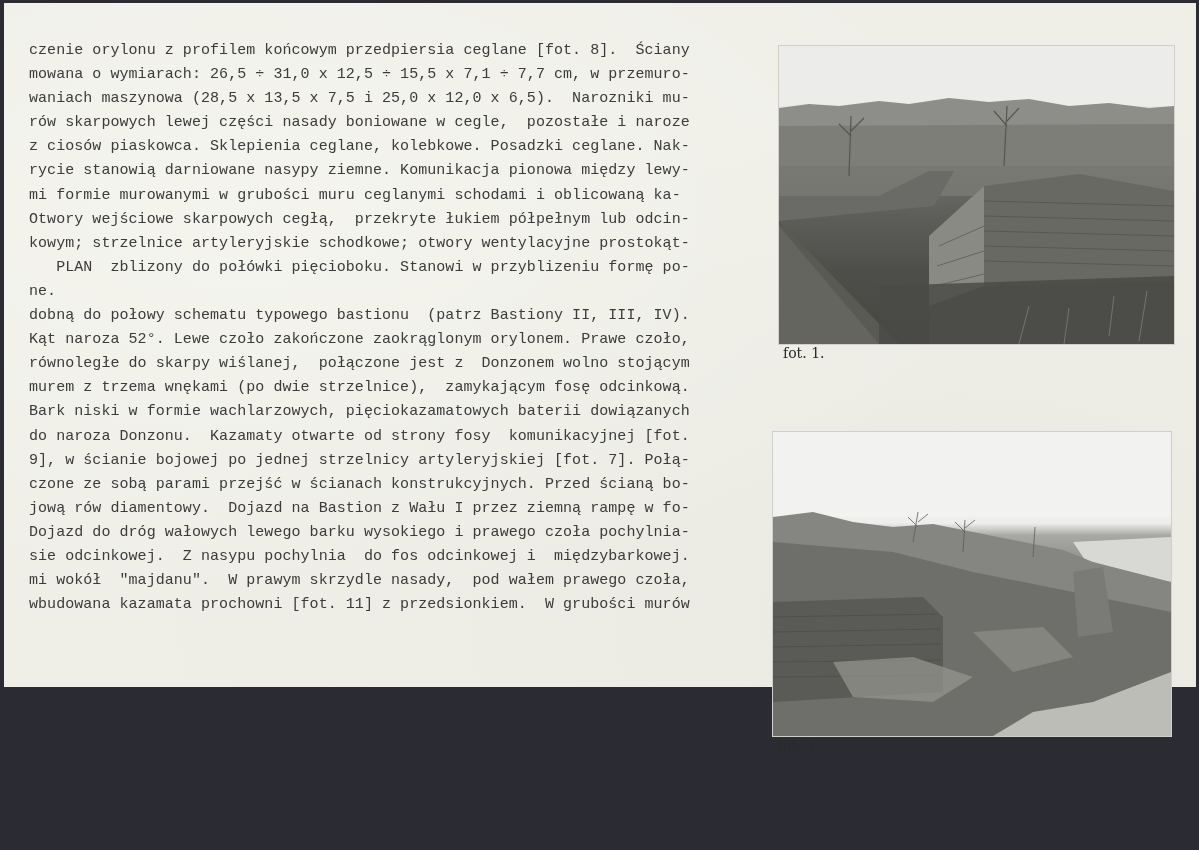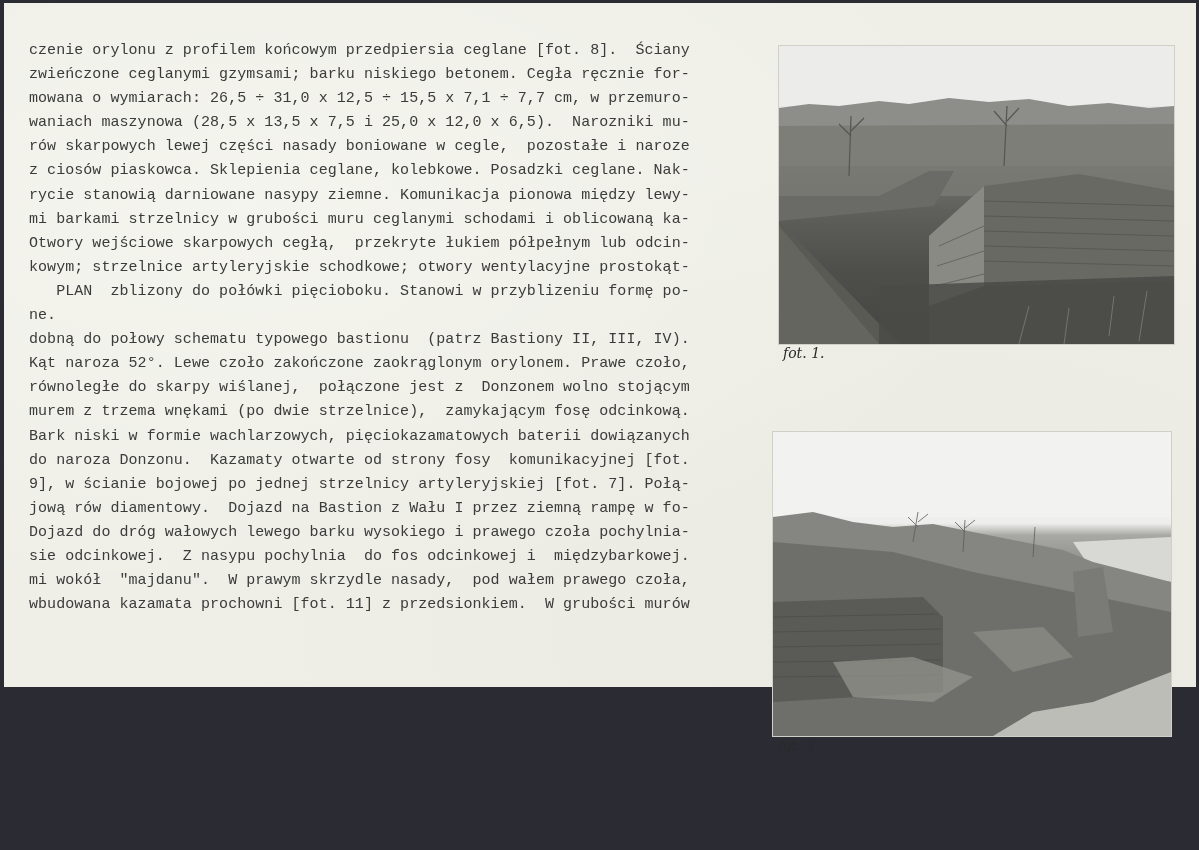--- a/index.html
+++ b/index.html
@@ -52,52 +52,51 @@
     .photo-2 {
       left: 768px;
       top: 428px;
       width: 398px;
       height: 304px;
       background: linear-gradient(to bottom, #f4f4f2 0%, #eeeeec 30%, #a8a8a4 34%, #7e7e7a 50%, #6a6a66 70%, #5c5c58 100%);
     }
     .caption {
       position: absolute;
       font-family: "DejaVu Serif", serif;
-      font-style: italic;
       font-size: 14px;
       color: #2a2a2a;
     }
     .caption-1 { left: 779px; top: 342px; }
     .caption-2 { left: 774px; top: 735px; }
   </style>
 </head>
 <body>
 
 <div class="page">
 
   <div class="body-text">
     <span class="line">czenie orylonu z profilem końcowym przedpiersia ceglane [fot. 8].  Ściany</span>
-    <span class="line">zwieńczone ceglanymi gzymsami; barku niskiego betonem. Cegła ręcznie for-</span>
     <span class="line">mowana o wymiarach: 26,5 ÷ 31,0 x 12,5 ÷ 15,5 x 7,1 ÷ 7,7 cm, w przemuro-</span>
     <span class="line">waniach maszynowa (28,5 x 13,5 x 7,5 i 25,0 x 12,0 x 6,5).  Narozniki mu-</span>
     <span class="line">rów skarpowych lewej części nasady boniowane w cegle,  pozostałe i naroze</span>
     <span class="line">z ciosów piaskowca. Sklepienia ceglane, kolebkowe. Posadzki ceglane. Nak-</span>
     <span class="line">rycie stanowią darniowane nasypy ziemne. Komunikacja pionowa między lewy-</span>
-    <span class="line">mi barkami strzelnicy w grubości muru ceglanymi schodami i oblicowaną ka-</span>
+    <span class="line">mi formie murowanymi w grubości muru ceglanymi schodami i oblicowaną ka-</span>
     <span class="line">Otwory wejściowe skarpowych cegłą,  przekryte łukiem półpełnym lub odcin-</span>
     <span class="line">kowym; strzelnice artyleryjskie schodkowe; otwory wentylacyjne prostokąt-</span>
     <span class="line">   PLAN  zblizony do połówki pięcioboku. Stanowi w przyblizeniu formę po-</span>
     <span class="line">ne.</span>
     <span class="line">dobną do połowy schematu typowego bastionu  (patrz Bastiony II, III, IV).</span>
     <span class="line">Kąt naroza 52°. Lewe czoło zakończone zaokrąglonym orylonem. Prawe czoło,</span>
     <span class="line">równoległe do skarpy wiślanej,  połączone jest z  Donzonem wolno stojącym</span>
     <span class="line">murem z trzema wnękami (po dwie strzelnice),  zamykającym fosę odcinkową.</span>
     <span class="line">Bark niski w formie wachlarzowych, pięciokazamatowych baterii dowiązanych</span>
     <span class="line">do naroza Donzonu.  Kazamaty otwarte od strony fosy  komunikacyjnej [fot.</span>
     <span class="line">9], w ścianie bojowej po jednej strzelnicy artyleryjskiej [fot. 7]. Połą-</span>
+    <span class="line">czone ze sobą parami przejść w ścianach konstrukcyjnych. Przed ścianą bo-</span>
     <span class="line">jową rów diamentowy.  Dojazd na Bastion z Wału I przez ziemną rampę w fo-</span>
     <span class="line">Dojazd do dróg wałowych lewego barku wysokiego i prawego czoła pochylnia-</span>
     <span class="line">sie odcinkowej.  Z nasypu pochylnia  do fos odcinkowej i  międzybarkowej.</span>
     <span class="line">mi wokół  "majdanu".  W prawym skrzydle nasady,  pod wałem prawego czoła,</span>
     <span class="line">wbudowana kazamata prochowni [fot. 11] z przedsionkiem.  W grubości murów</span>
   </div>
 
   <div class="photo photo-1">
     <svg width="395" height="298" viewBox="0 0 395 298">
 

